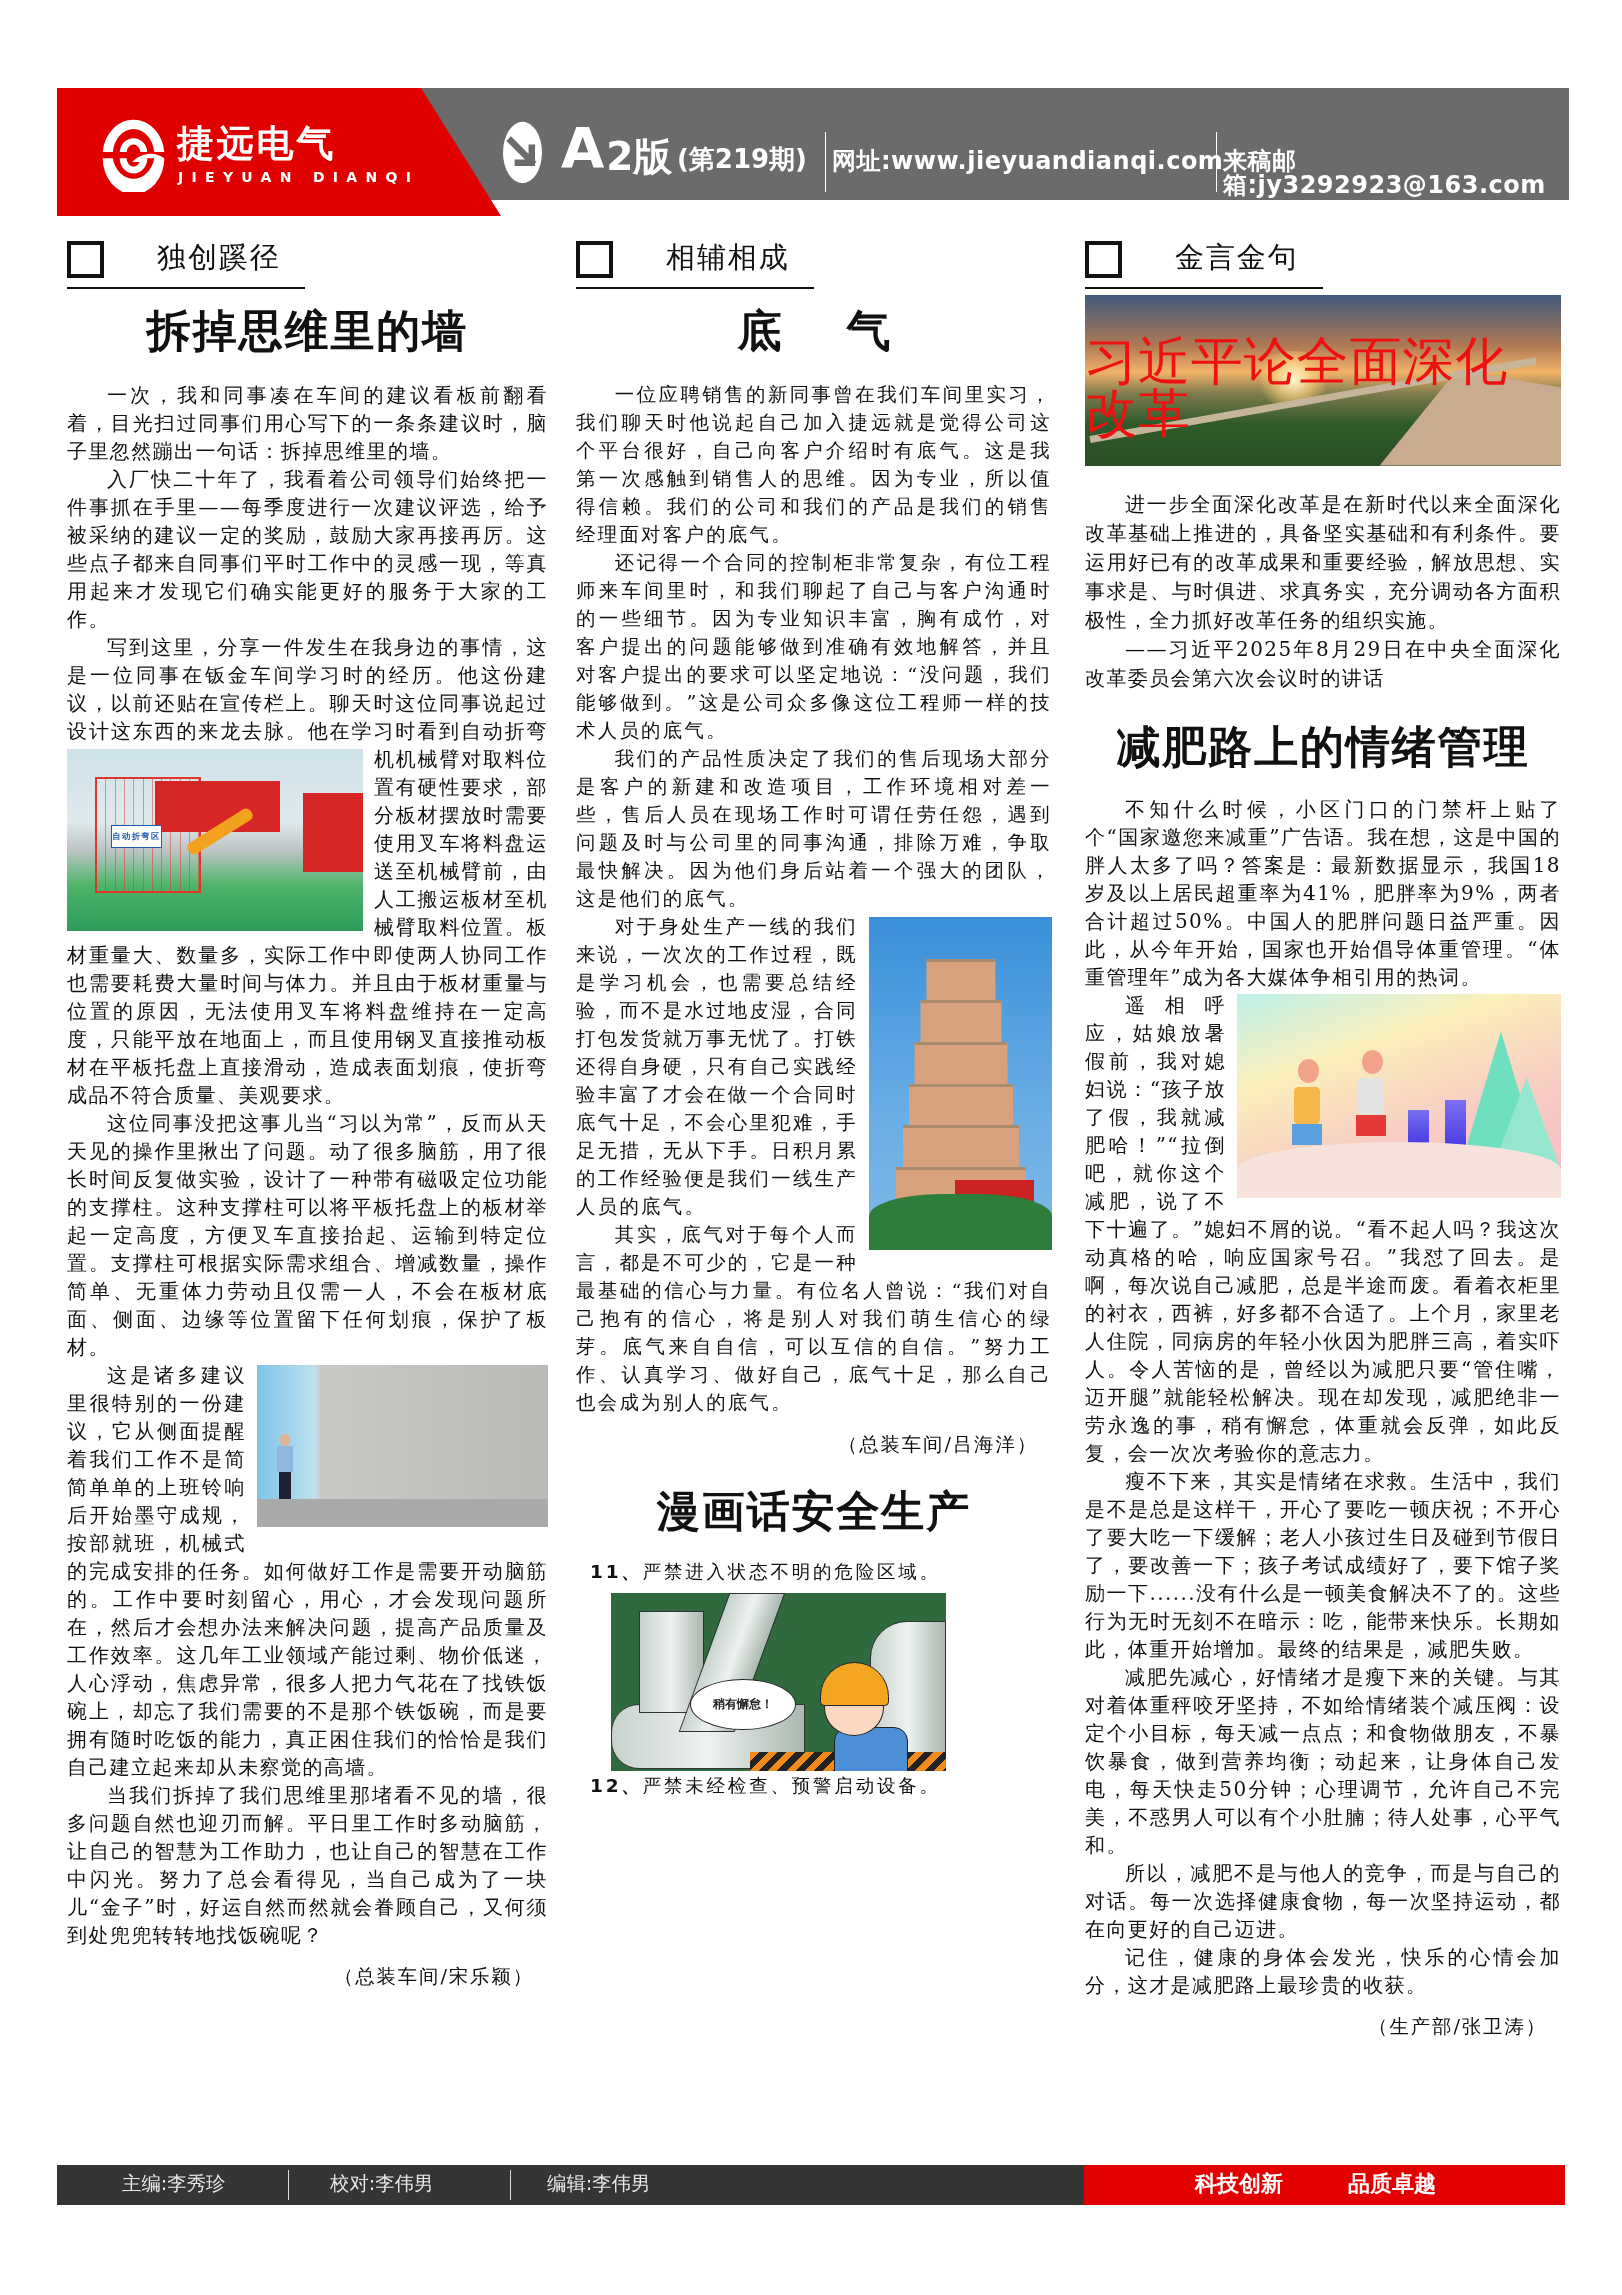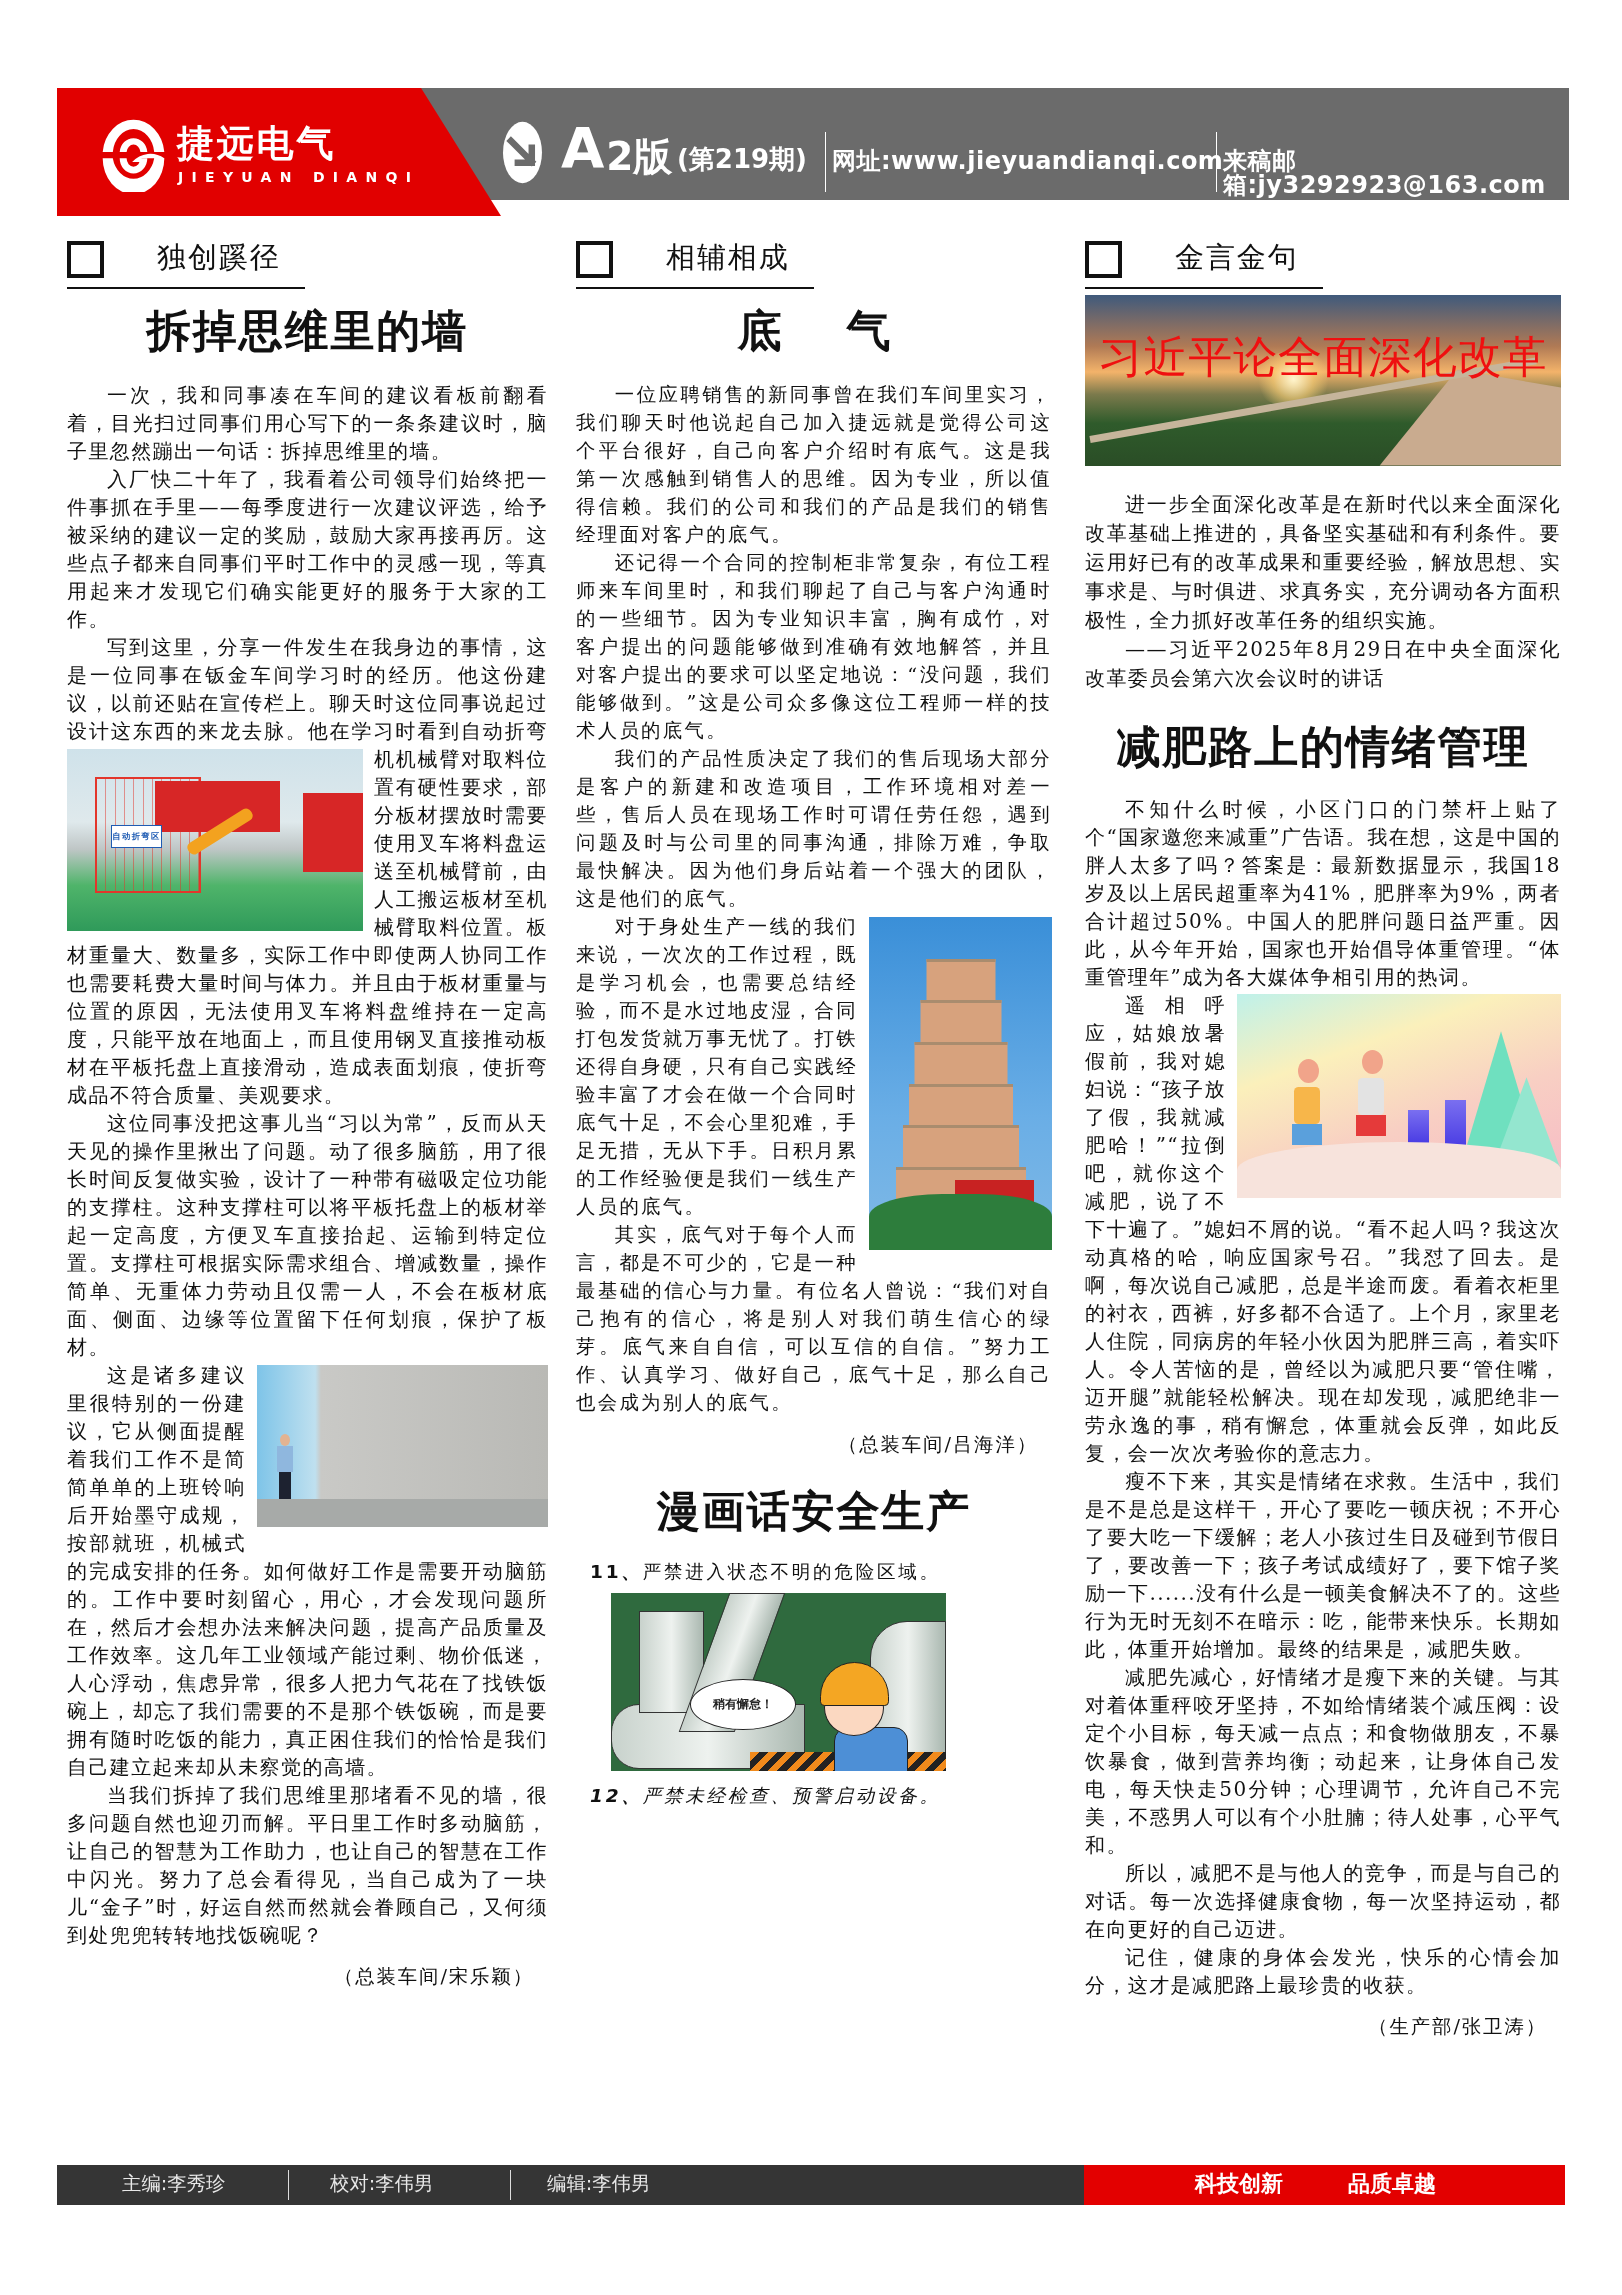--- a/index.html
+++ b/index.html
@@ -93,22 +93,22 @@
 
   
   .img-banner { width: 476px; height: 171px; position: relative; margin-top: 4.6px;
      background: linear-gradient(180deg, #3f5a7c 0%, #b07a55 30%, #f3b36a 45%, #7c7a4c 58%, #2f5b2b 75%, #2a4d26 100%); overflow: hidden; }
   .img-banner .sun { position: absolute; left: 167px; top: 56px; width: 83px; height: 56px; border-radius: 50%;
      background: radial-gradient(circle, #fff6cf 0%, rgba(255,210,120,.6) 40%, transparent 70%); }
   .img-banner .mountain { position: absolute; right: 0; bottom: 0; width: 259px; height: 120px; background: #c9ab8f;
      clip-path: polygon(30% 100%, 60% 20%, 100% 35%, 100% 100%); }
   .img-banner .wall { position: absolute; left: 4.6px; bottom: 23px; width: 453px; height: 6.5px; background: #c6b59b;
      transform: rotate(-10deg); transform-origin: left; }
-  .img-banner .banner-title { position: absolute; left: 0; width: 100%; top: 40px; text-align: center;
-     font-family: "DejaVu Sans", sans-serif; font-size: 44px; color: #ef1010; letter-spacing: 0.9px; line-height: 1; }
+  .img-banner .banner-title { position: absolute; left: 0; width: 100%; top: 40px; text-align: left;
+     font-family: "DejaVu Sans", sans-serif; font-size: 52px; color: #ef1010; letter-spacing: 0.9px; line-height: 1; }
 
   .quote-text { font-size: 20px; line-height: 29px; letter-spacing: 1.4px; text-align: justify; margin-top: 24px; }
   .quote-text p { text-indent: 2em; }
 
   .img-run { width: 324px; height: 204px; position: relative;
      background: linear-gradient(160deg, #bff1ea 0%, #fbf0bb 30%, #f8cfc3 60%, #f6b8c6 100%); overflow: hidden; }
   .img-run .peak { position: absolute; background: #6fe0bf; }
   .img-run .bld { position: absolute; background: linear-gradient(180deg, #7a6ff0, #3d2fe0); }
   .img-run .runner { position: absolute; }
   .img-run .runner .h { position: absolute; width: 21px; height: 24px; border-radius: 50%; background: #f1a48a; }
@@ -220,21 +220,21 @@
     <div class="pipe" style="left:259px;top:28px;width:76px;height:139px;border-radius:37px 0 0 0;"></div>
     <div class="bubble" style="left:79px;top:86px;width:106px;height:51px;font-size:12px;">稍有懈怠！</div>
     <div class="stripes" style="left:139px;width:197px;"></div>
     <div class="worker" style="left:204px;top:69px;">
       <div class="suit" style="left:18.5px;top:65px;"></div>
       <div class="face" style="left:9.3px;top:18.5px;"></div>
       <div class="helmet" style="left:4.6px;top:0;"></div>
     </div>
   </div>
 
-  <div class="comic-caption" style="margin-top:12px;font-style:italic;">
+  <div class="comic-caption" style="margin-top:2px;">
     <span class="num">12、</span><span>严禁未经检查、预警启动设备。</span>
   </div>
 </div>
 
 <div class="col col-right">
   <div class="section-head">
     <div class="box"></div>
     <div class="label">金言金句</div>
     <div class="rule"></div>
   </div>

